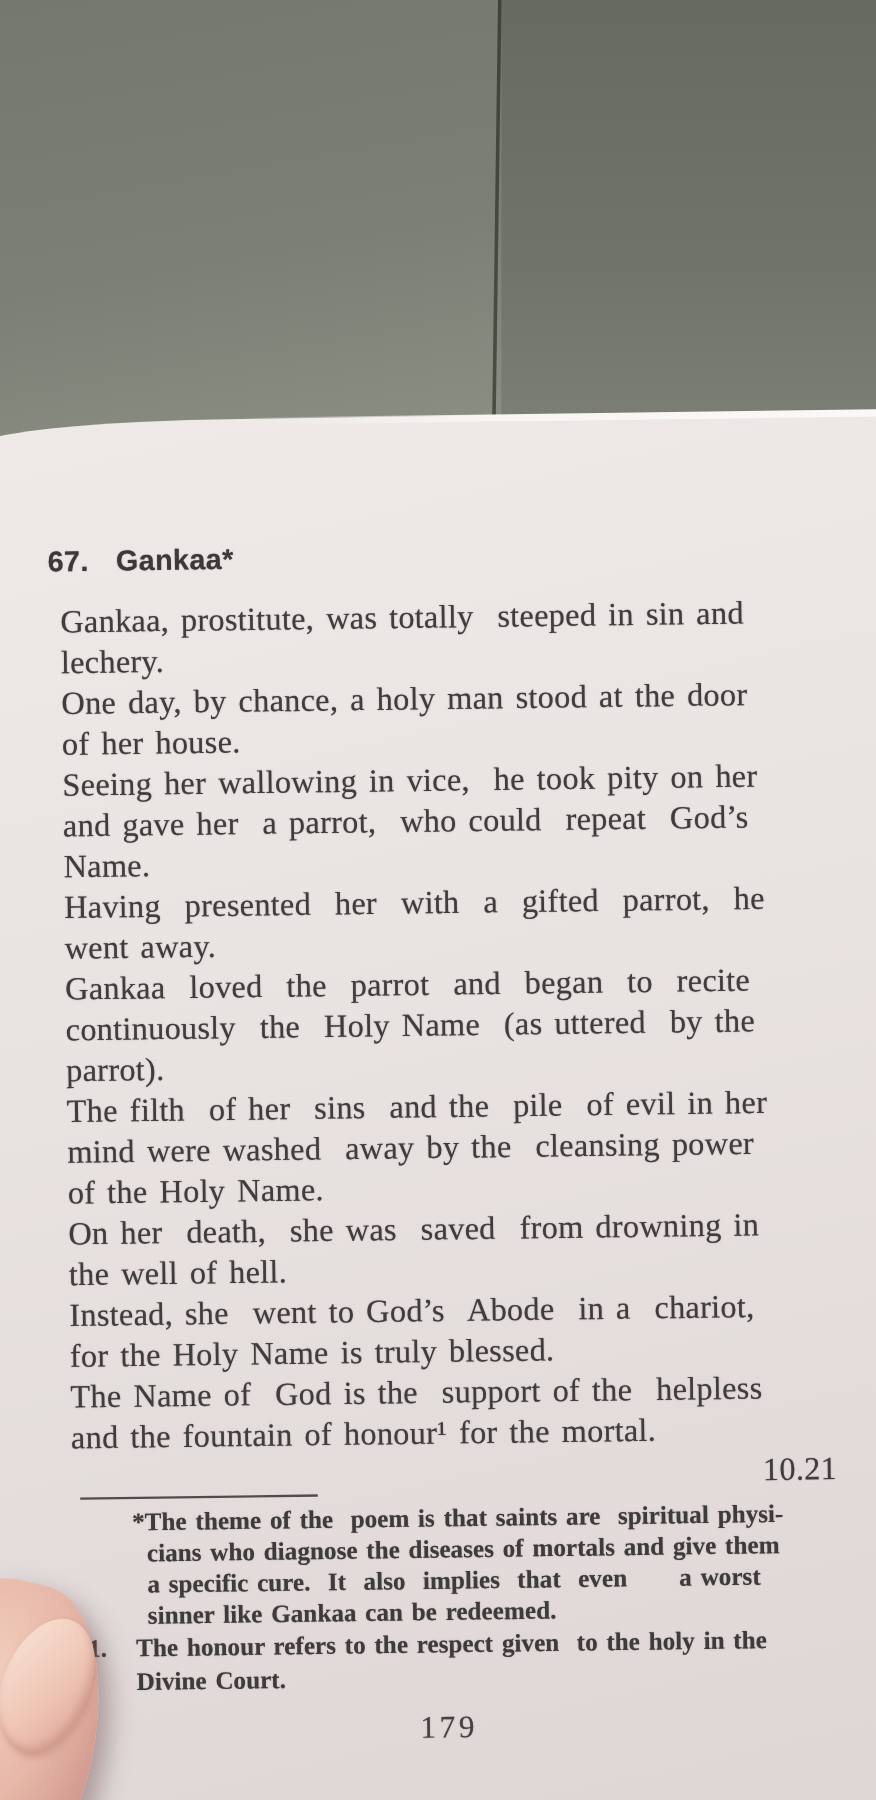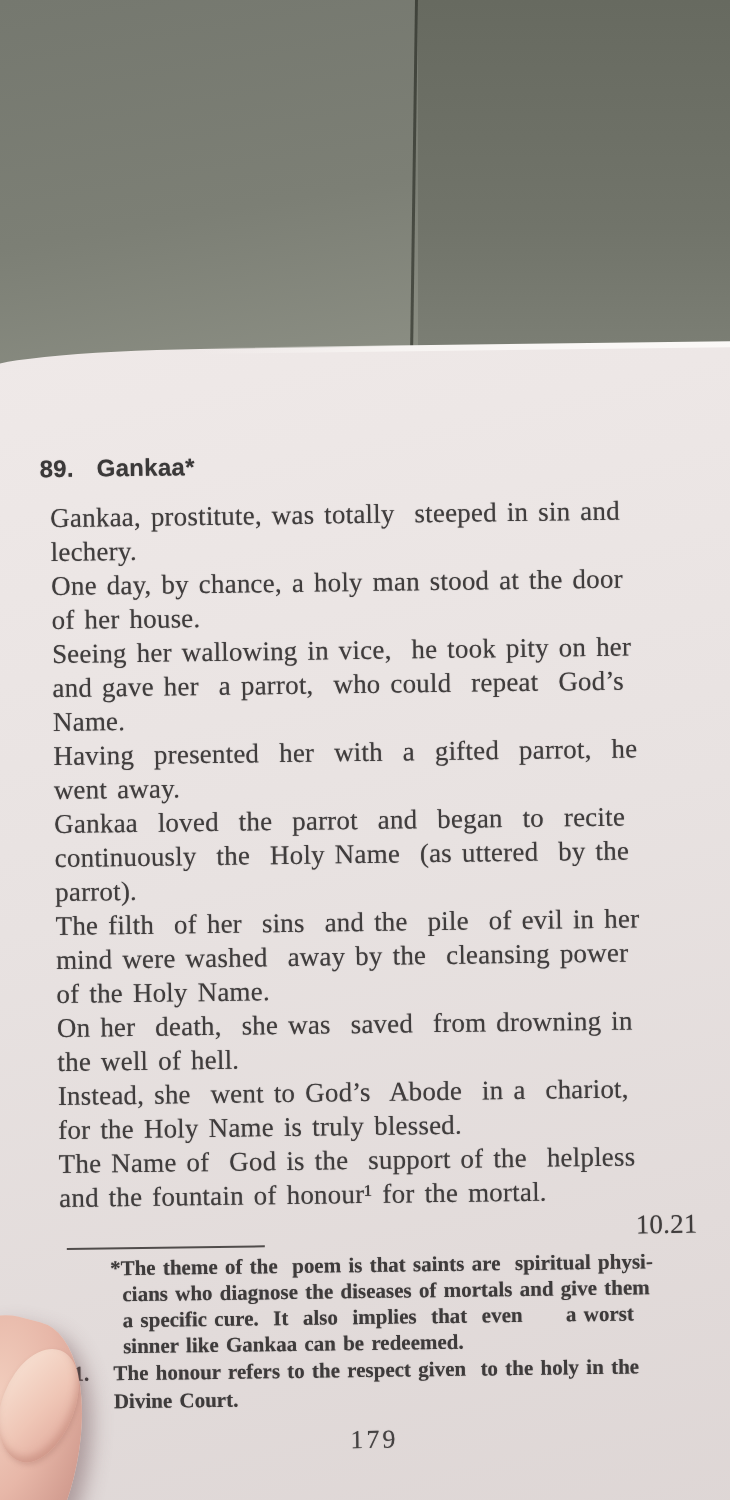--- a/index.html
+++ b/index.html
@@ -93,21 +93,21 @@
 <div class="photo">
 
   <div class="wall-left"></div>
   <div class="wall-right"></div>
   <div class="wall-seam"></div>
 
   <div class="page">
     <div class="page-content">
 
       <div class="heading">
-        <span class="num">89.</span><span>Gankaa*</span>
+        <span class="num">67.</span><span>Gankaa*</span>
       </div>
 
       <div class="body">
         <div class="line">Gankaa, prostitute, was totally  steeped in sin and</div>
         <div class="line">lechery.</div>
         <div class="line">One day, by chance, a holy man stood at the door</div>
         <div class="line">of her house.</div>
         <div class="line">Seeing her wallowing in vice,  he took pity on her</div>
         <div class="line">and gave her  a parrot,  who could  repeat  God’s</div>
         <div class="line">Name.</div>

